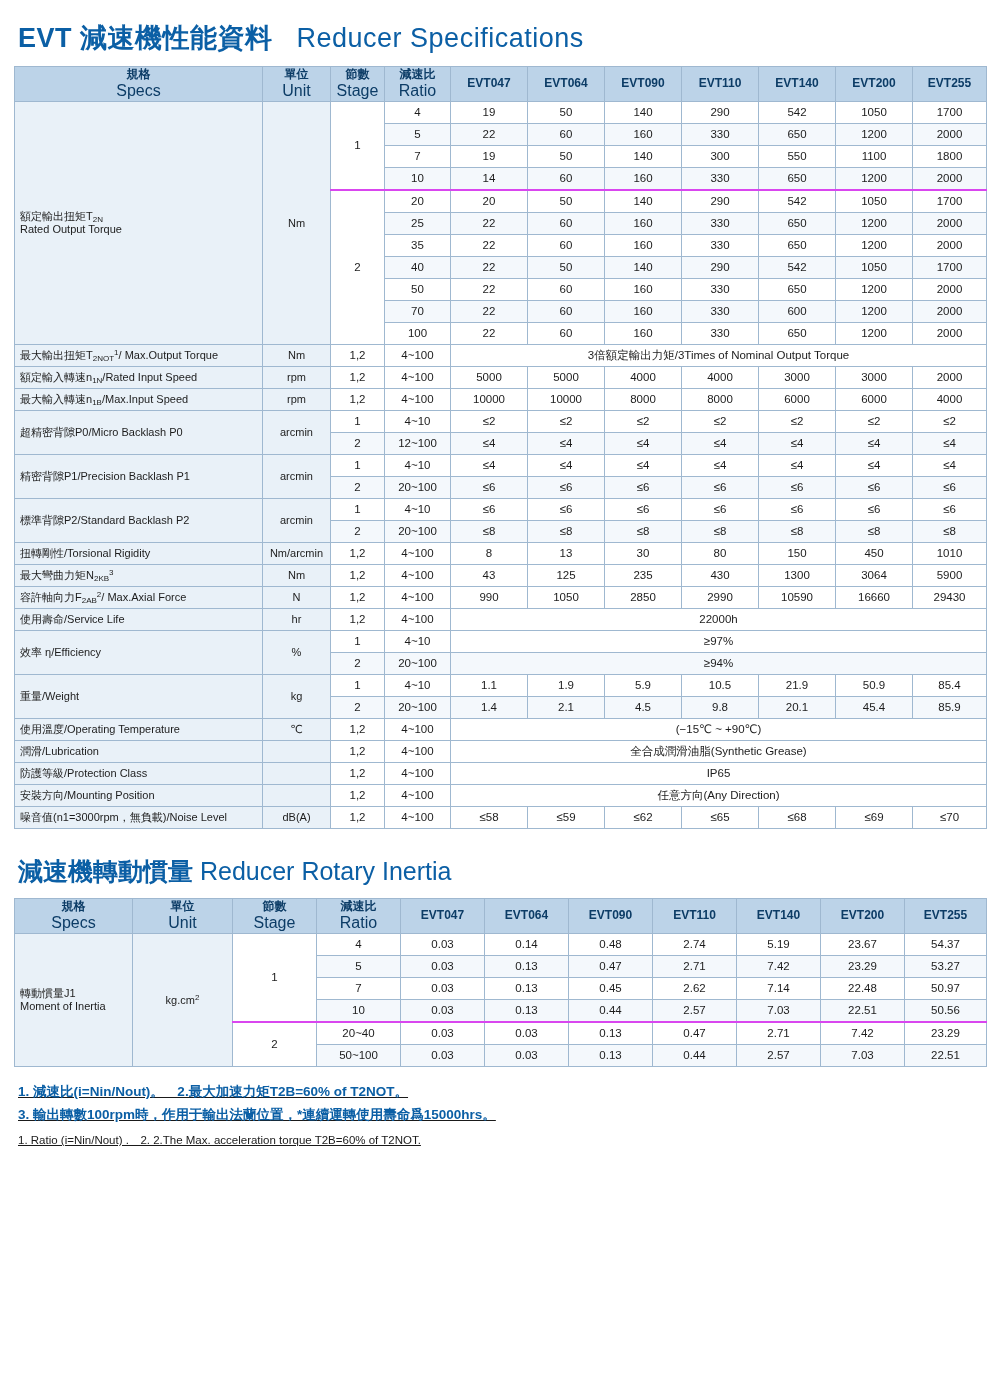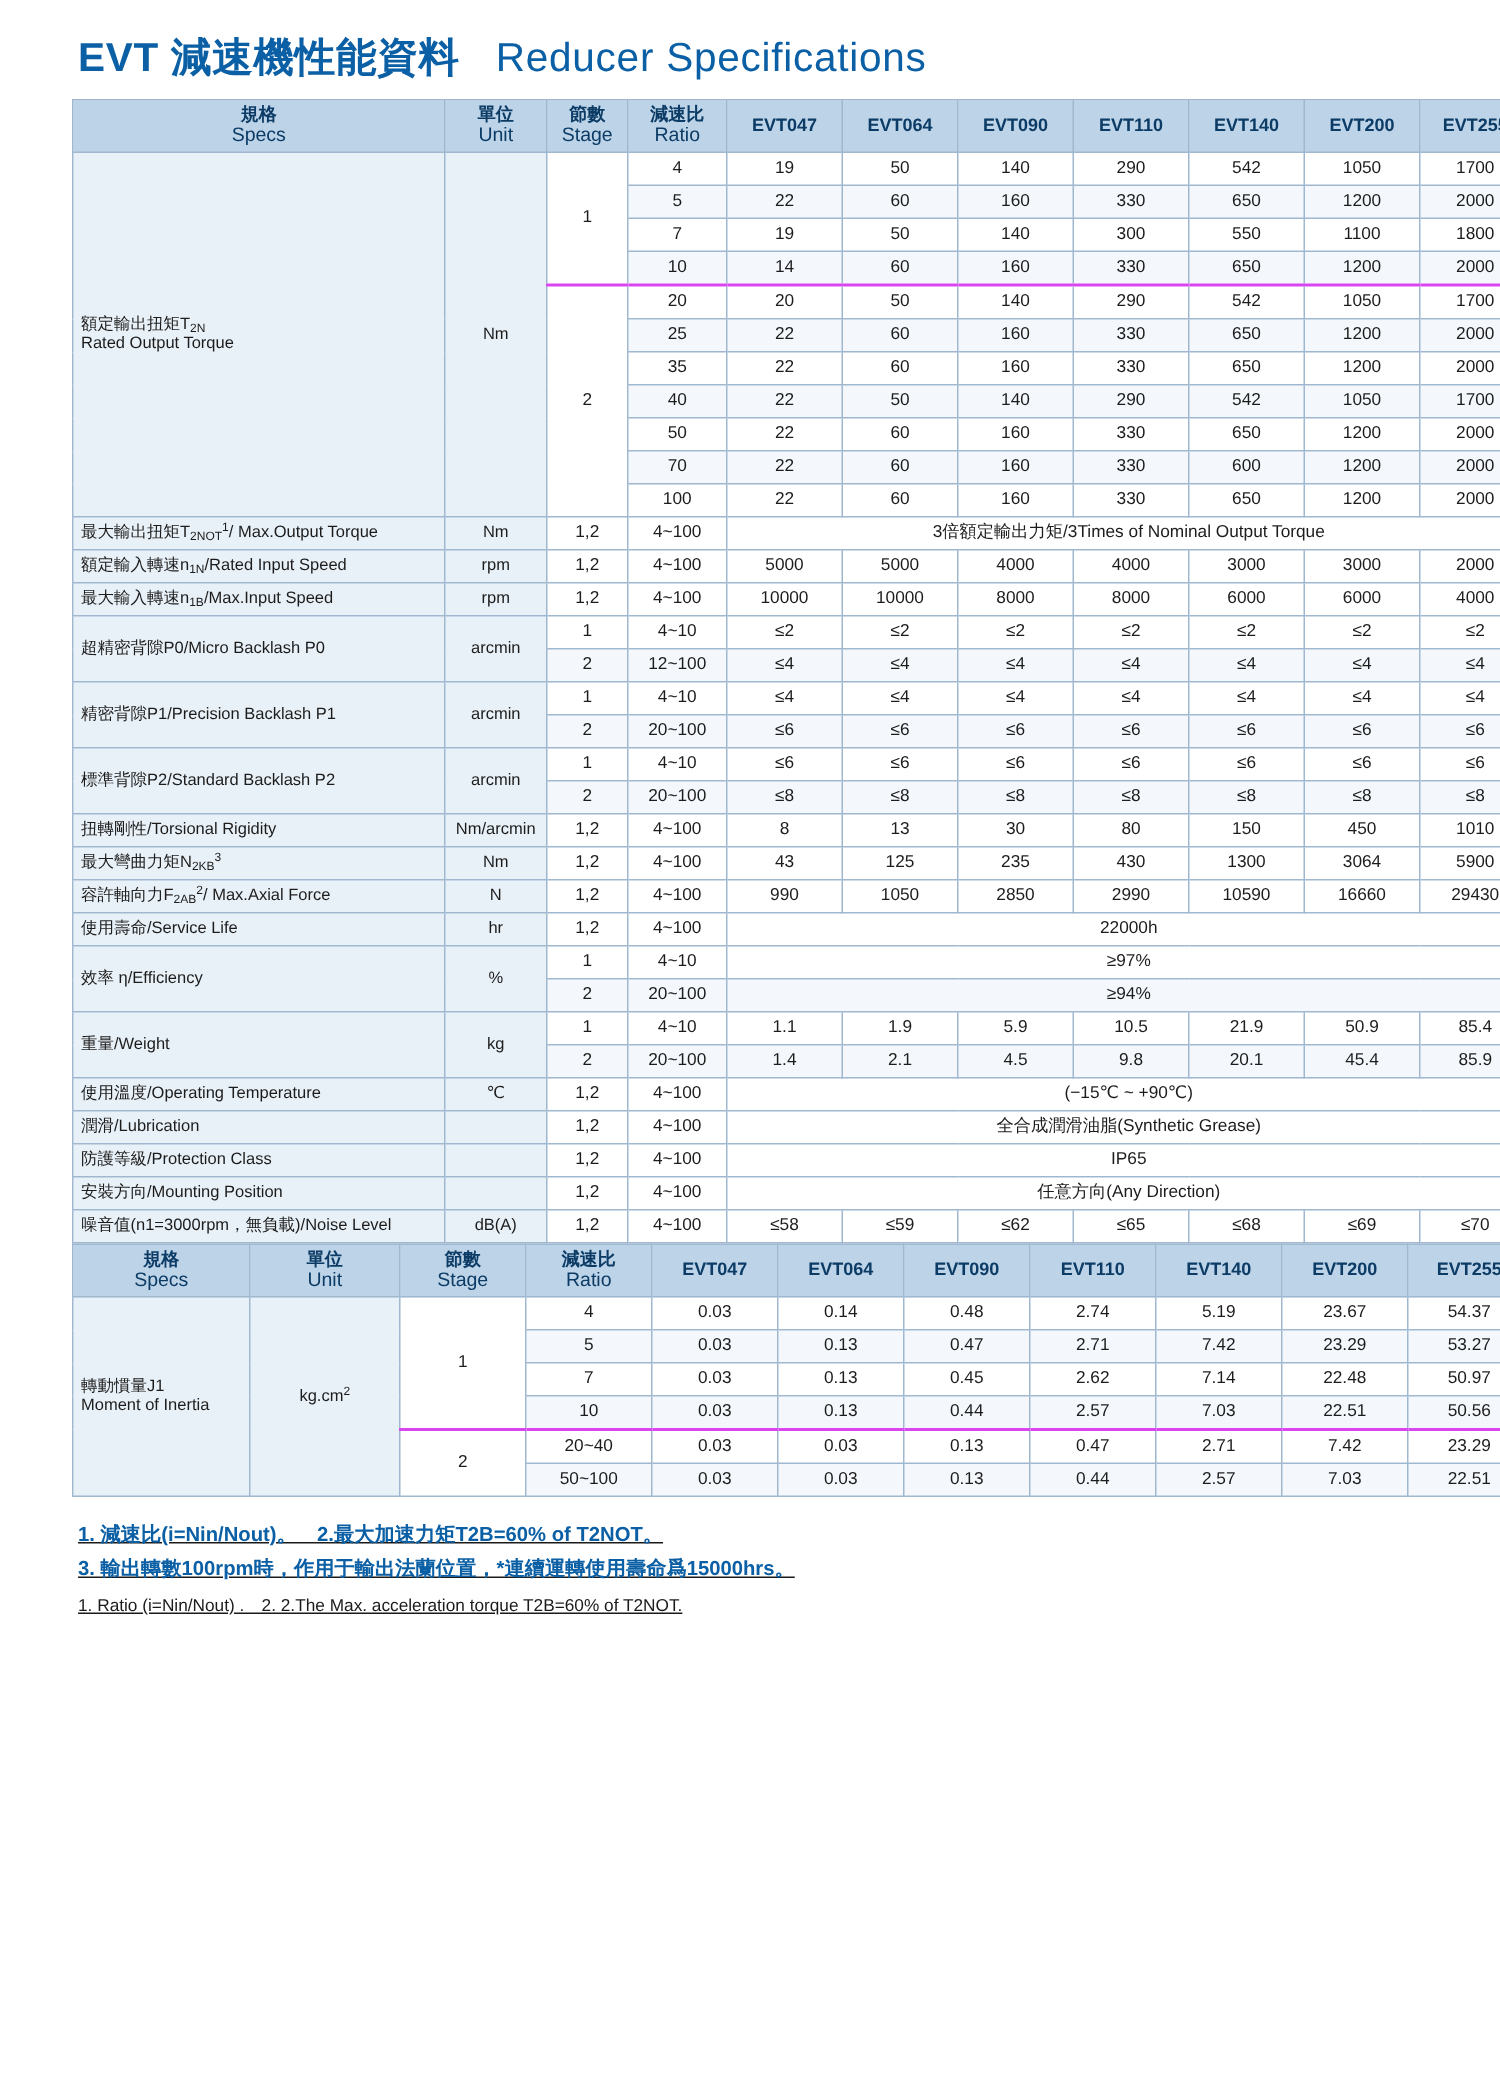--- a/index.html
+++ b/index.html
@@ -3,21 +3,21 @@
 <meta charset="utf-8">
 <style>
   html,body{margin:0;padding:0;}
   body{
     width:1000px;
     background:#ffffff;
     font-family:"Liberation Sans","DejaVu Sans",sans-serif;
     color:#1a1a1a;
     -webkit-font-smoothing:antialiased;
   }
-  .page{width:827px;padding:14px 14px 10px 14px;box-sizing:border-box;margin-left:34px;}
+  .page{width:827px;padding:14px 14px 10px 14px;box-sizing:border-box;}
 
   h1.title{
     margin:6px 0 10px 4px;
     font-size:27px;
     font-weight:bold;
     color:#0b5fa5;
     letter-spacing:0.5px;
   }
   h1.title .en{font-weight:normal;}
 
@@ -37,21 +37,21 @@
     color:#1c1c1c;
   }
   thead th{
     background:#bcd3e8;
     color:#0c3c66;
     font-weight:bold;
     font-size:12px;
     height:34px;
   }
   thead th .cn{display:block;font-weight:bold;}
-  thead th .en{display:block;font-weight:normal;font-size:13px;}
+  thead th .en{display:block;font-weight:normal;font-size:16px;}
 
   .rowlabel{
     text-align:left;
     padding-left:5px;
     background:#e9f1f8;
     font-size:11px;
   }
   .rowlabel .cn{display:block;}
   .rowlabel .en{display:block;}
   .white{background:#ffffff;}
@@ -520,20 +520,24 @@
         <td class="white">≤59</td>
         <td class="white">≤62</td>
         <td class="white">≤65</td>
         <td class="white">≤68</td>
         <td class="white">≤69</td>
         <td class="white">≤70</td>
       </tr>
     </tbody>
   </table>
 
+  <h1 class="title2">
+    <span>減速機轉動慣量</span>
+    <span class="en">Reducer Rotary Inertia</span>
+  </h1>
 
   <table>
     <colgroup>
       <col style="width:118px">
         <col style="width:100px">
         <col style="width:84px">
         <col style="width:84px">
       <col style="width:84px">
         <col style="width:84px">
         <col style="width:84px">

